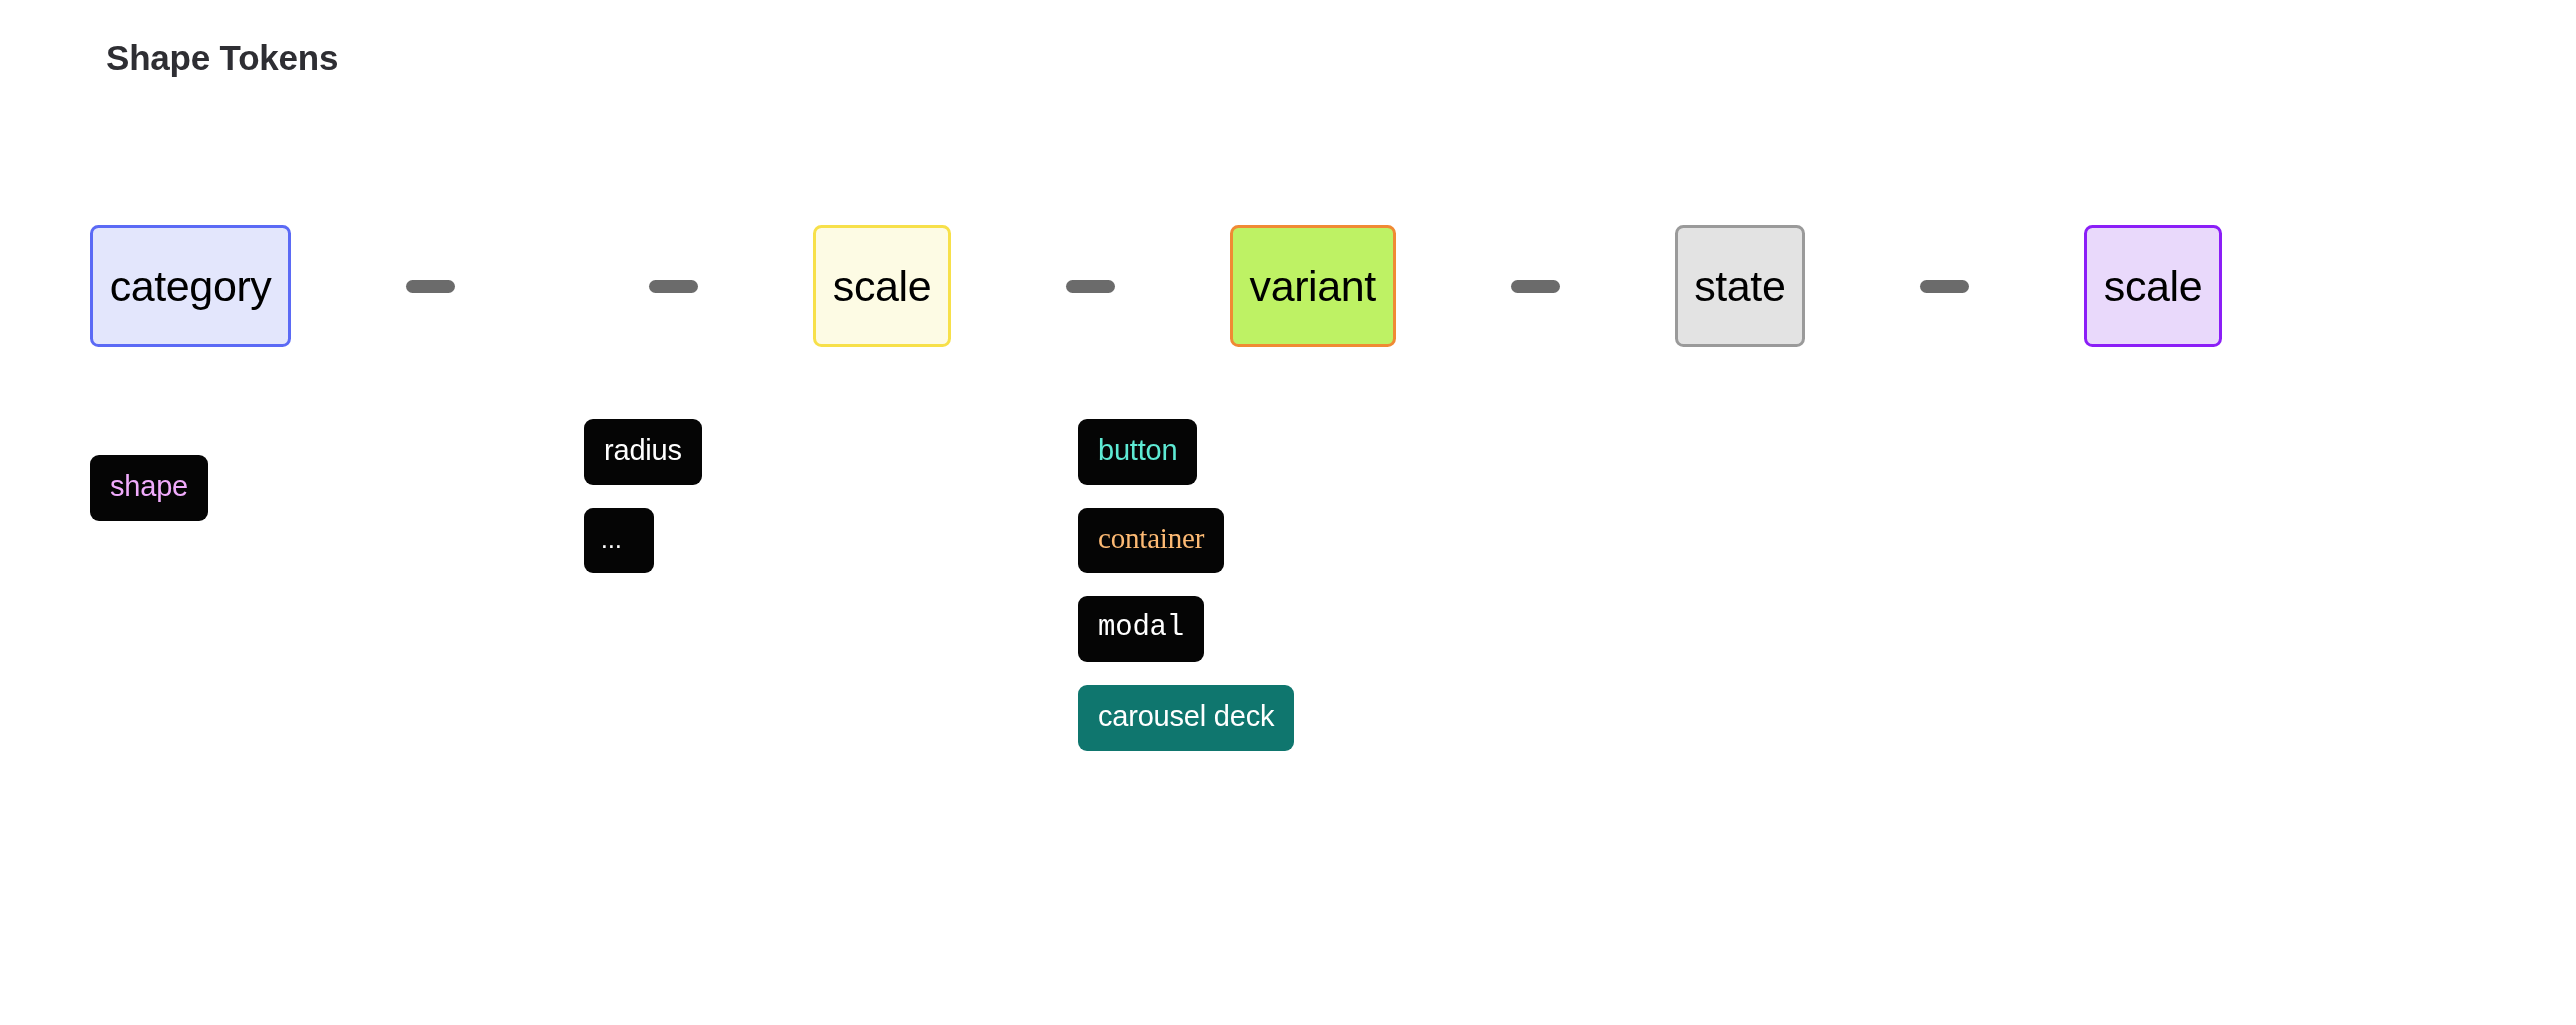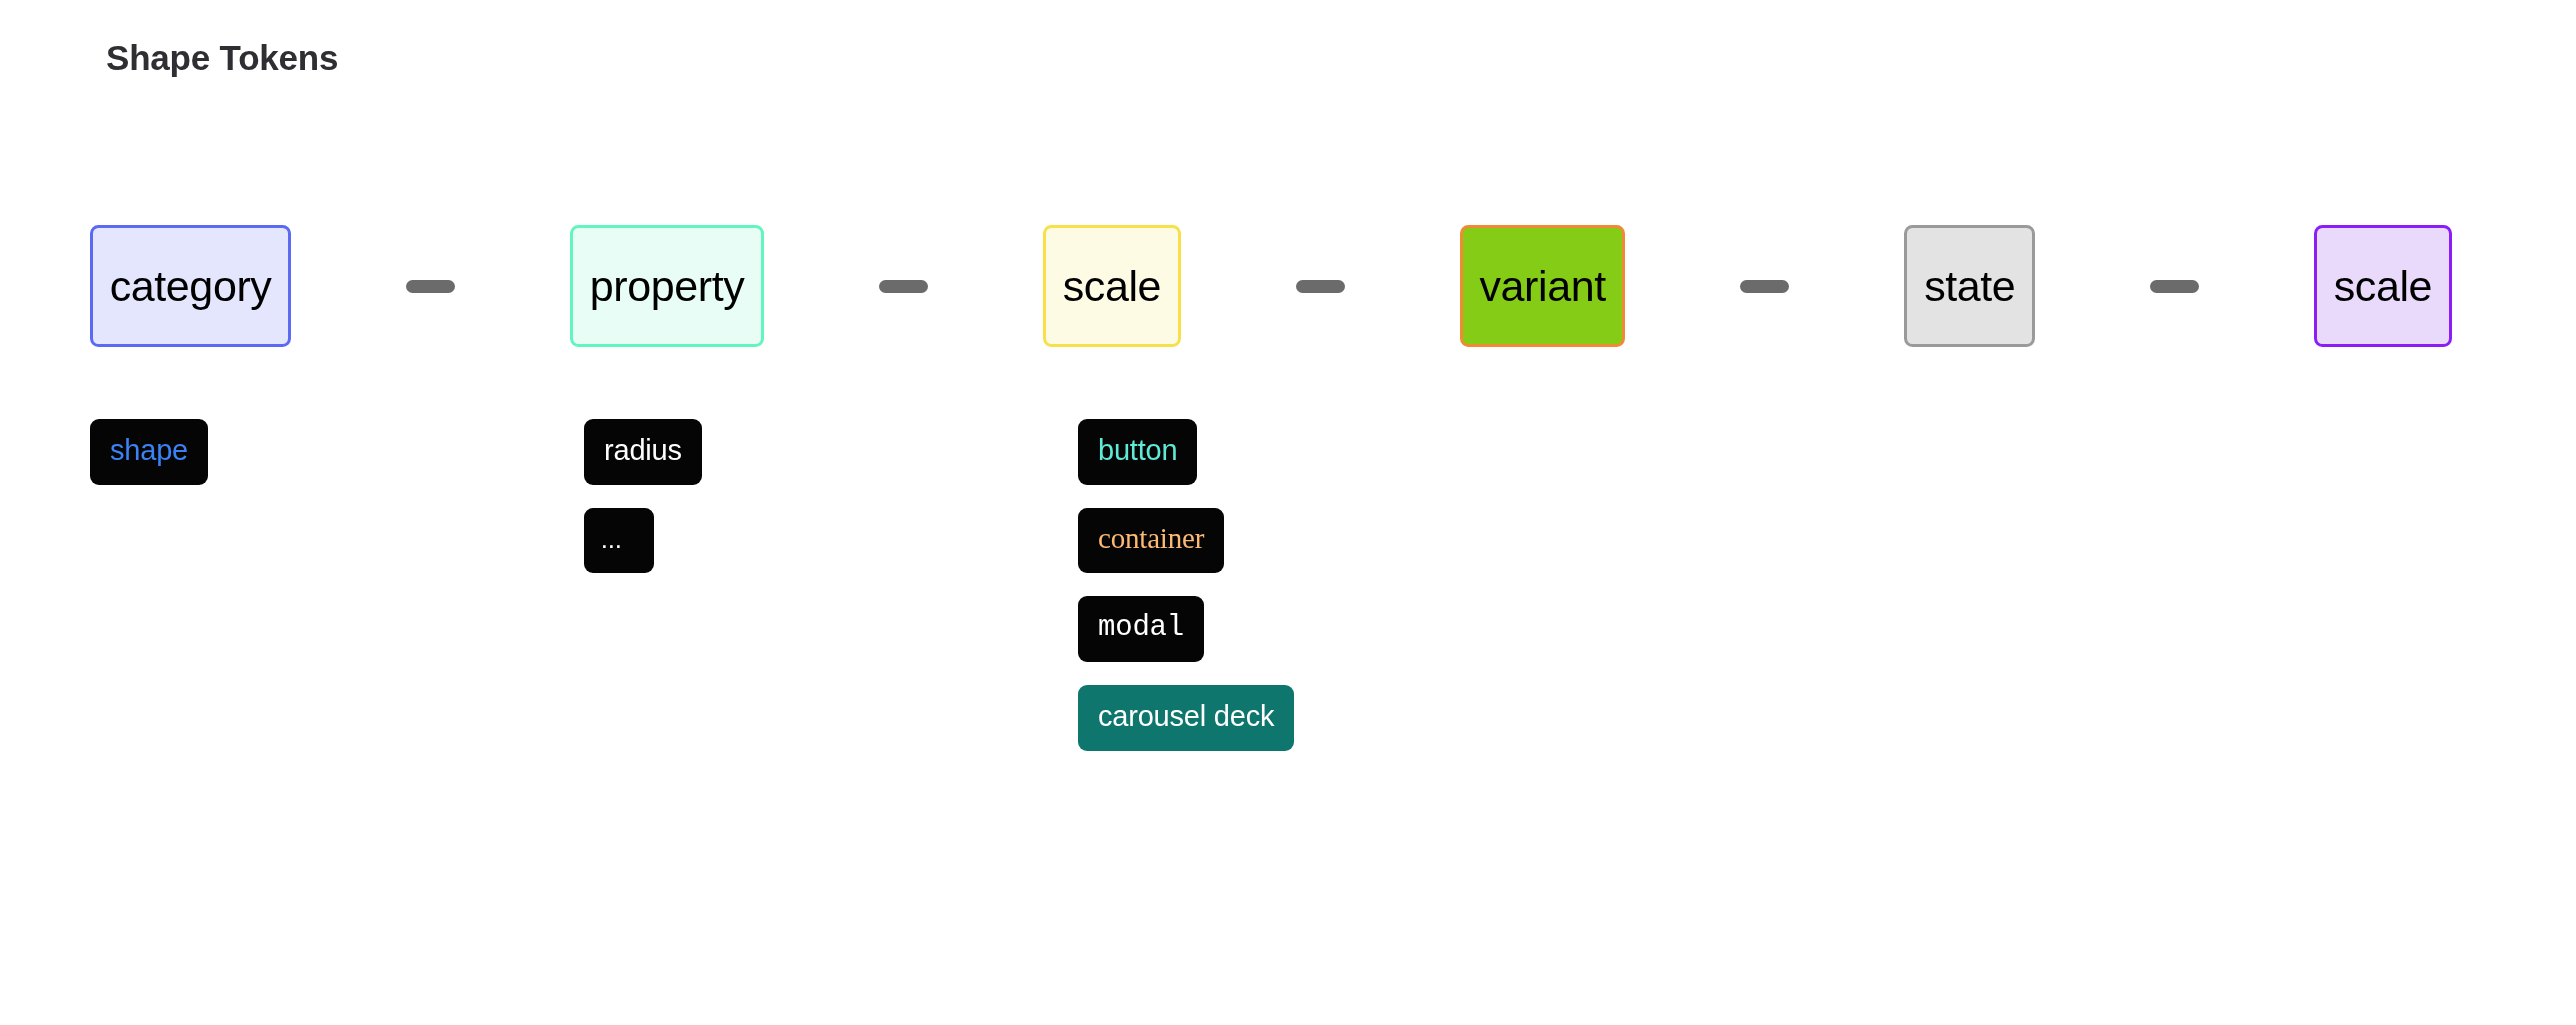--- a/index.html
+++ b/index.html
@@ -130,35 +130,32 @@
 
   <div class="schema-row">
 
     <div class="chip" style="background: rgb(227, 230, 252); border-color: rgb(91, 106, 245);">
       <span>category</span>
     </div>
     <div class="gap-before-dash"></div>
     <div class="dash" style="background: rgb(107, 107, 107);"></div>
     <div class="gap-after-dash"></div>
 
-    <div class="chip" style="background: rgb(232, 253, 246); border-color: rgb(99, 245, 192);">
-      <span>property</span>
-    </div>
     <div class="gap-before-dash"></div>
     <div class="dash" style="background: rgb(107, 107, 107);"></div>
     <div class="gap-after-dash"></div>
 
     <div class="chip" style="background: rgb(253, 251, 228); border-color: rgb(247, 224, 74);">
       <span>scale</span>
     </div>
     <div class="gap-before-dash"></div>
     <div class="dash" style="background: rgb(107, 107, 107);"></div>
     <div class="gap-after-dash"></div>
 
-    <div class="chip" style="background: #84cc16; border-color: rgb(240, 138, 52);">
+    <div class="chip" style="background: #bef264; border-color: rgb(240, 138, 52);">
       <span>variant</span>
     </div>
     <div class="gap-before-dash"></div>
     <div class="dash" style="background: rgb(107, 107, 107);"></div>
     <div class="gap-after-dash"></div>
 
     <div class="chip" style="background: rgb(227, 227, 227); border-color: rgb(154, 154, 154);">
       <span>state</span>
     </div>
     <div class="gap-before-dash"></div>
@@ -167,21 +164,21 @@
 
     <div class="chip" style="background: rgb(233, 217, 251); border-color: rgb(139, 30, 247);">
       <span>scale</span>
     </div>
 
   </div>
 
   <div class="columns">
 
     <div class="col col-0">
-      <div class="token" style="background: rgb(5, 5, 5); color: #3b82f6;">
+      <div class="token" style="background: rgb(5, 5, 5); color: #f0abfc; margin-top: 36px;">
         <span>shape</span>
       </div>
     </div>
 
     <div class="col col-1">
       <div class="token" style="background: rgb(5, 5, 5); color: rgb(255, 255, 255);">
         <span>radius</span>
       </div>
       <div class="token ellipsis" style="background: rgb(5, 5, 5); color: rgb(255, 255, 255);">
         <span>...</span>

